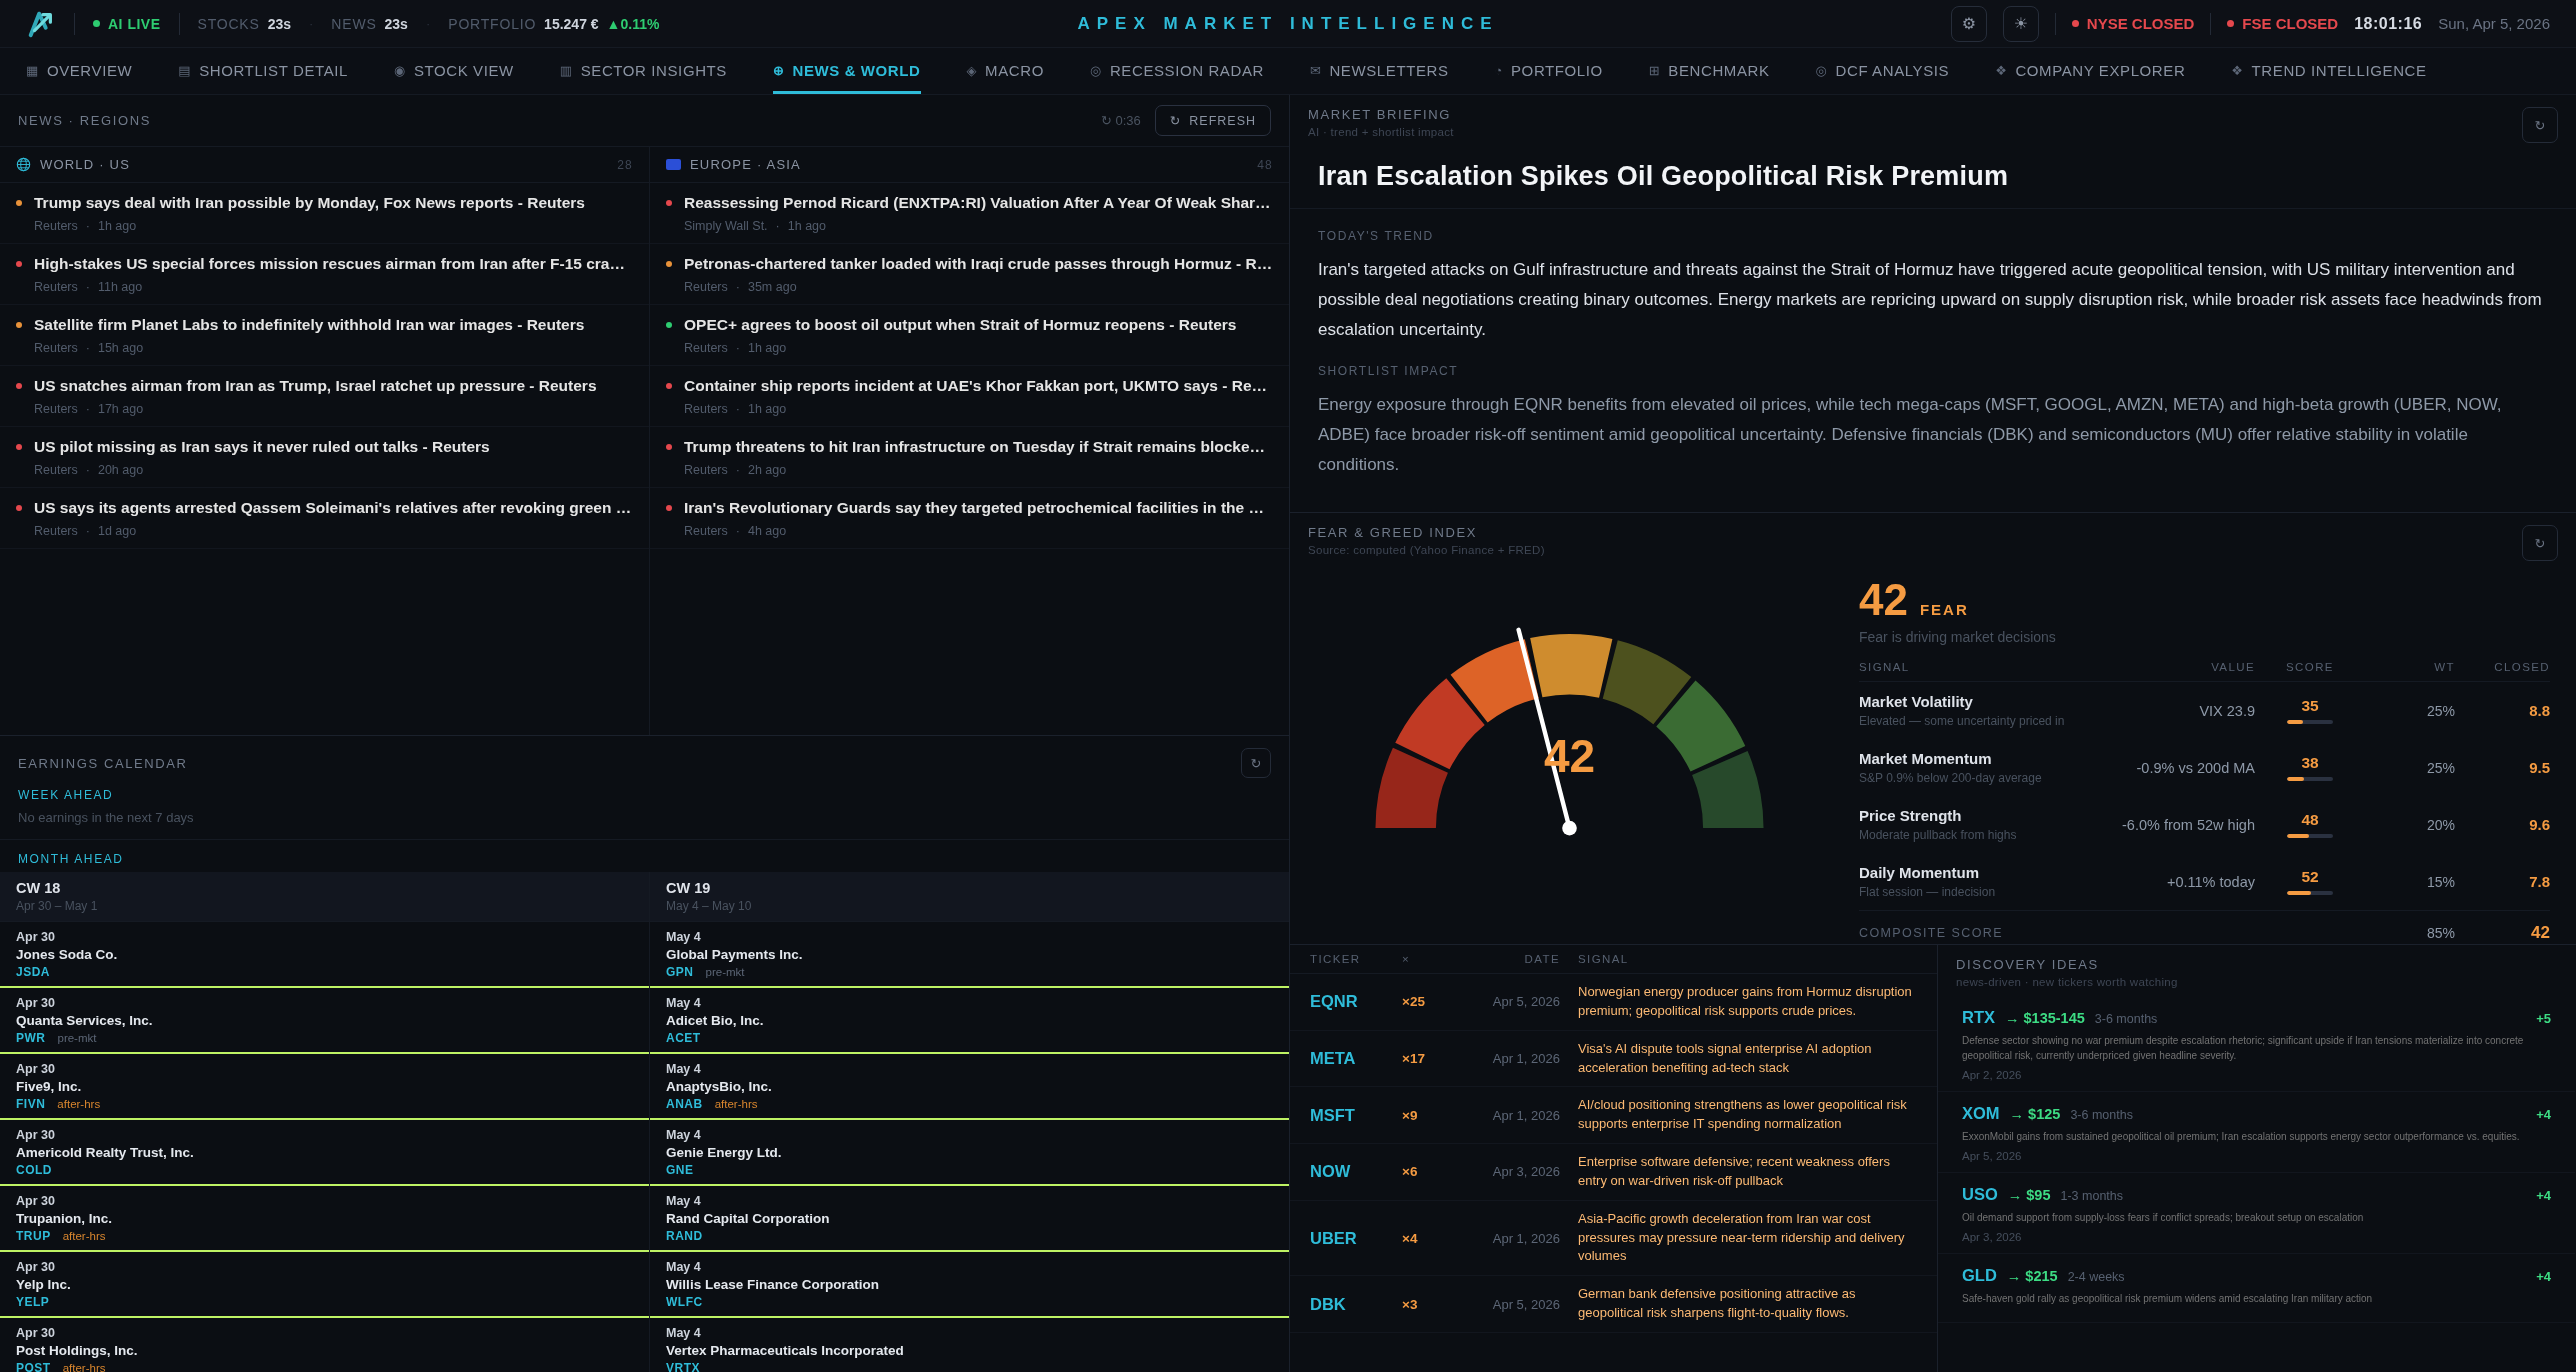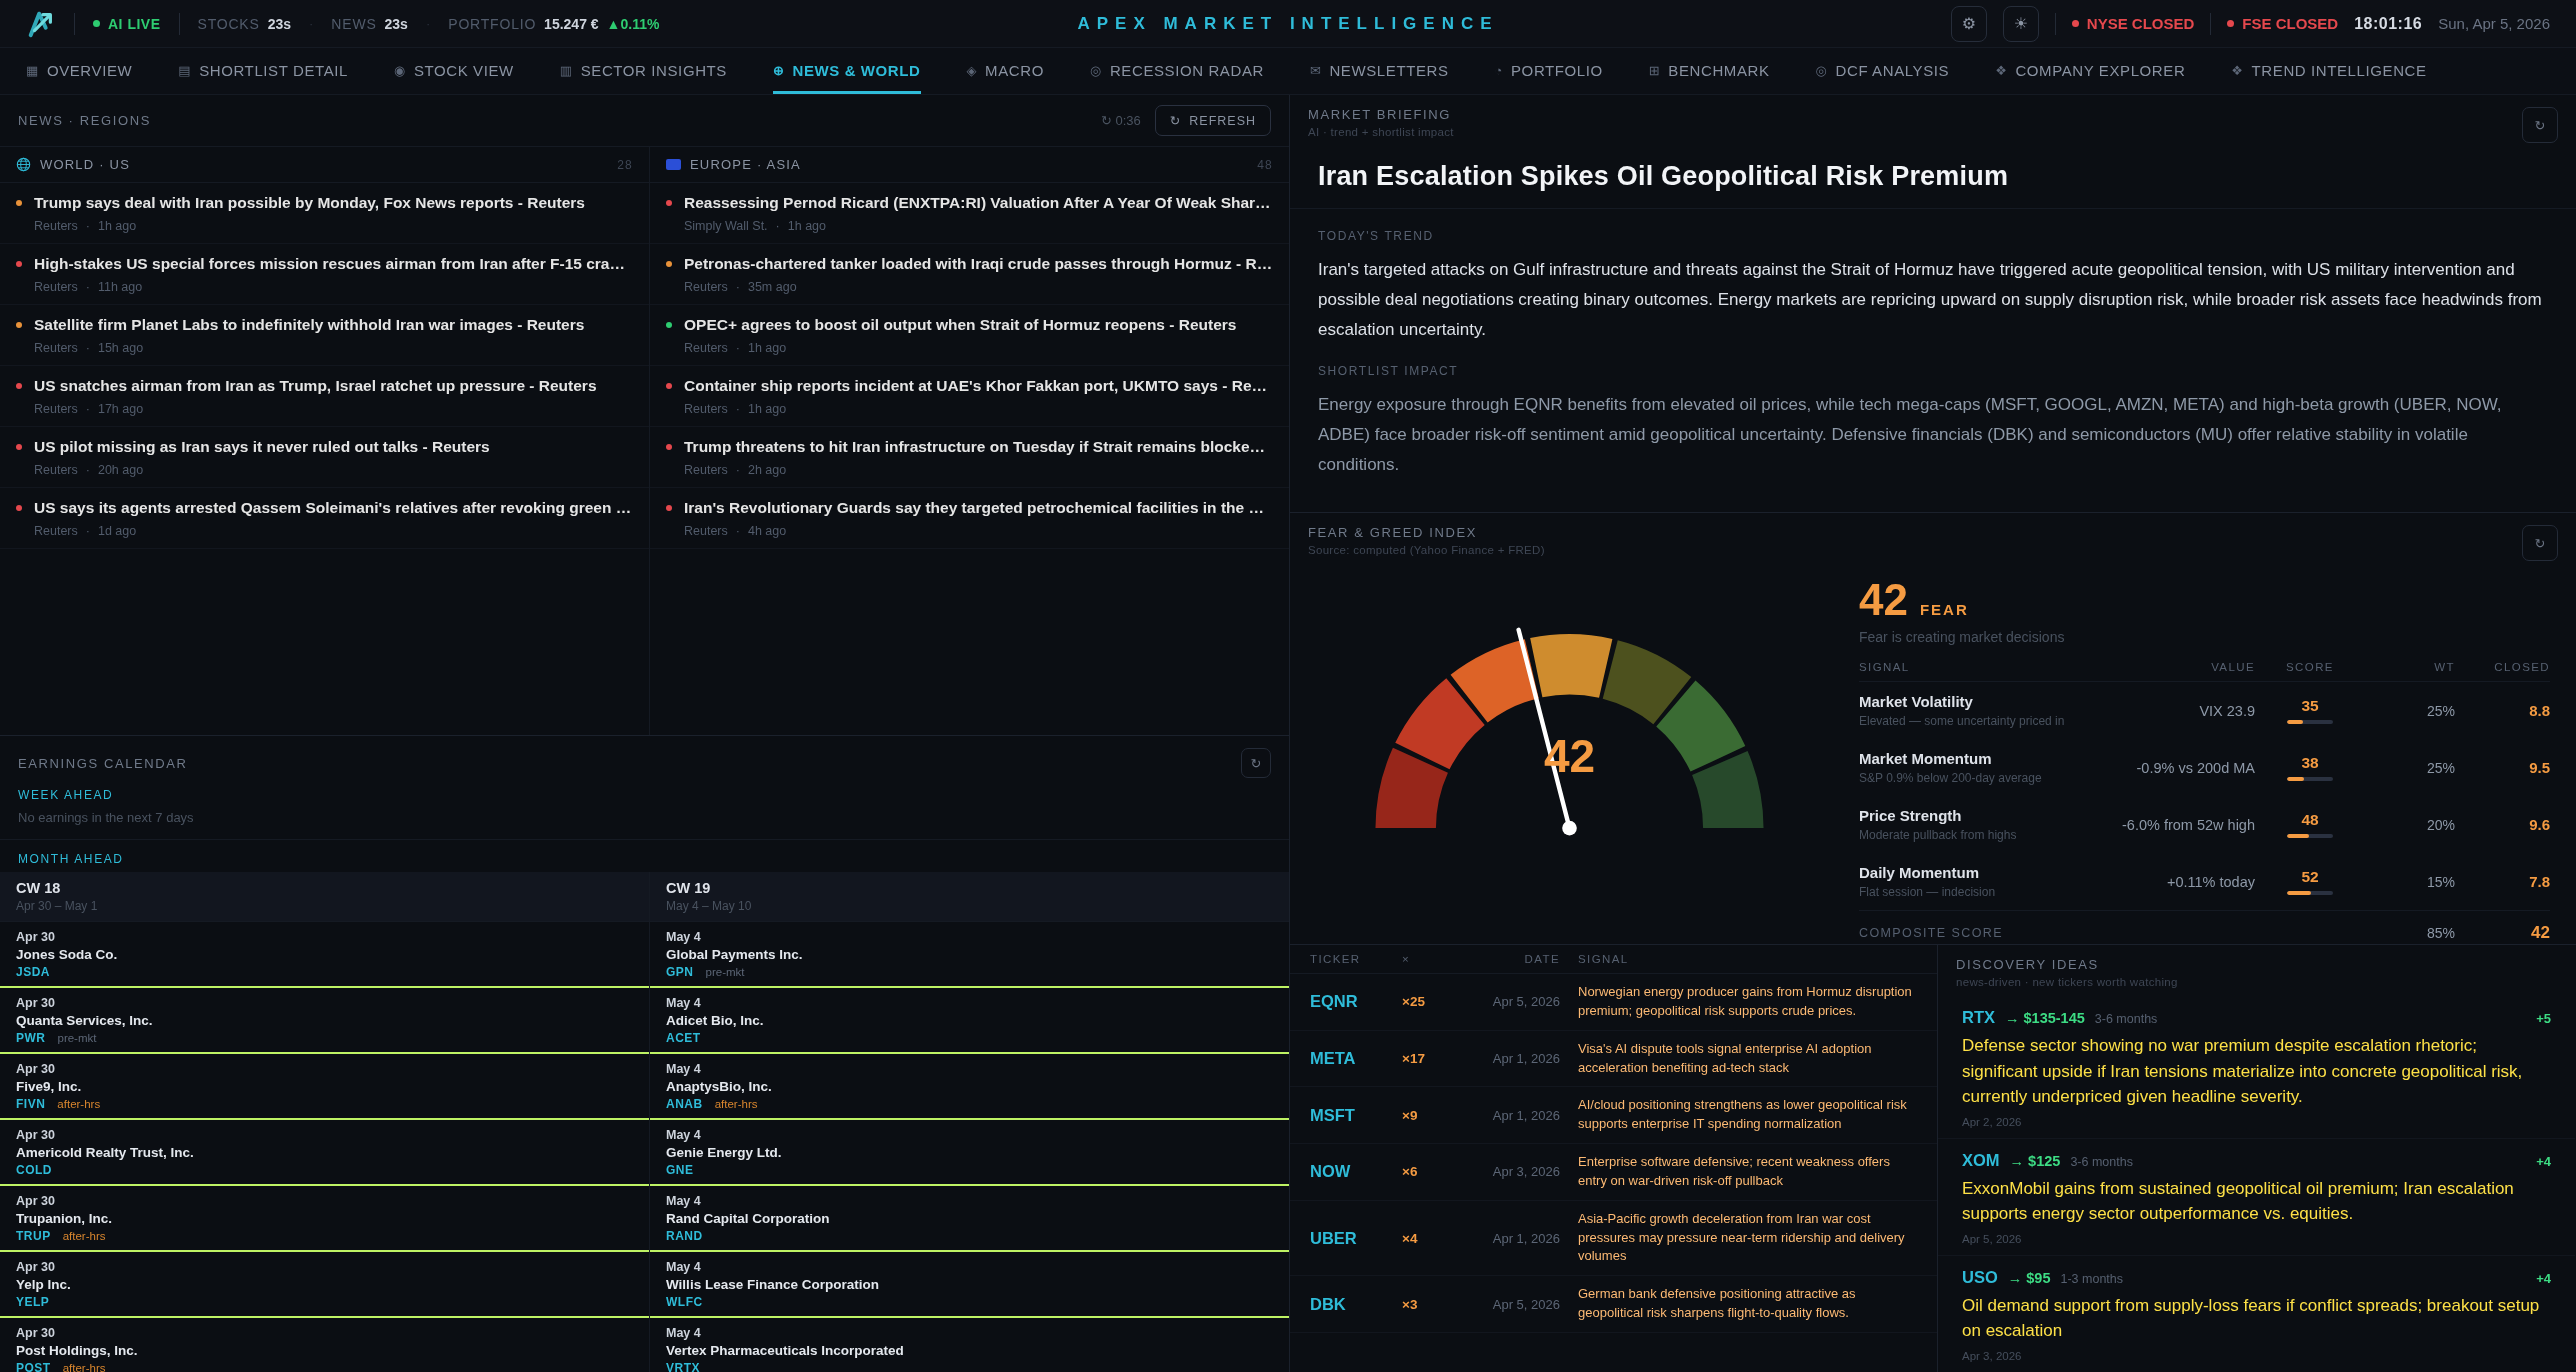--- a/index.html
+++ b/index.html
@@ -135,21 +135,21 @@
   .sr-mult{font-size:13.5px; font-weight:700; color:var(--orange);}
   .sr-date{font-size:13px; color:#5c6676; text-align:right; padding-right:18px;}
   .sr-text{font-size:13px; color:#fdba74; line-height:1.45;}
   .discovery{overflow:hidden;}
   .idea{padding:12px 24px 10px 24px; border-bottom:1px solid #12161e; cursor:pointer; position:relative;}
   .idea-top{display:flex; align-items:baseline; gap:10px;}
   .idea-tkr{font-size:16.5px; font-weight:700; color:var(--cyan);}
   .idea-target{font-size:14.5px; font-weight:700; color:#3ddc84;}
   .idea-horizon{font-size:12.5px; color:#566070;}
   .idea-badge{margin-left:auto; font-size:13px; font-weight:700; color:#3ddc84;}
-  .idea-text{margin-top:6px; font-size:17px; color:#fde047; line-height:1.5;}
+  .idea-text{margin-top:6px; font-size:10px; color:#737373; line-height:1.5;}
   .idea-date{margin-top:6px; font-size:11.5px; color:#454e5c;}
   svg.glb{display:block;}
 </style>
 </head>
 <body>
 
 <div class="topbar">
   <div class="tb-left">
     <span class="logo">
       <svg width="30" height="30" viewBox="0 0 32 32">
@@ -590,21 +590,21 @@
               <line x1="220" y1="218" x2="167.77512369538053" y2="14.597536162987439" stroke="#ffffff" stroke-width="4.5" stroke-linecap="round"></line>
               <circle cx="220" cy="218" r="7.5" fill="#ffffff"></circle>
             </svg>
           <div class="gauge-num">42</div>
         </div>
         <div class="fg-right">
           <div class="fg-score-row">
             <span class="fg-score">42</span>
             <span class="fg-mood">FEAR</span>
           </div>
-          <div class="fg-caption">Fear is creating market decisions</div>
+          <div class="fg-caption">Fear is driving market decisions</div>
           <div class="fg-table">
             <div class="fg-thead">
               <span>SIGNAL</span>
               <span class="c">VALUE</span>
               <span class="cc">SCORE</span>
               <span class="c">WT</span>
               <span class="c">CLOSED</span>
             </div>
             <div class="fr">
               <span>

